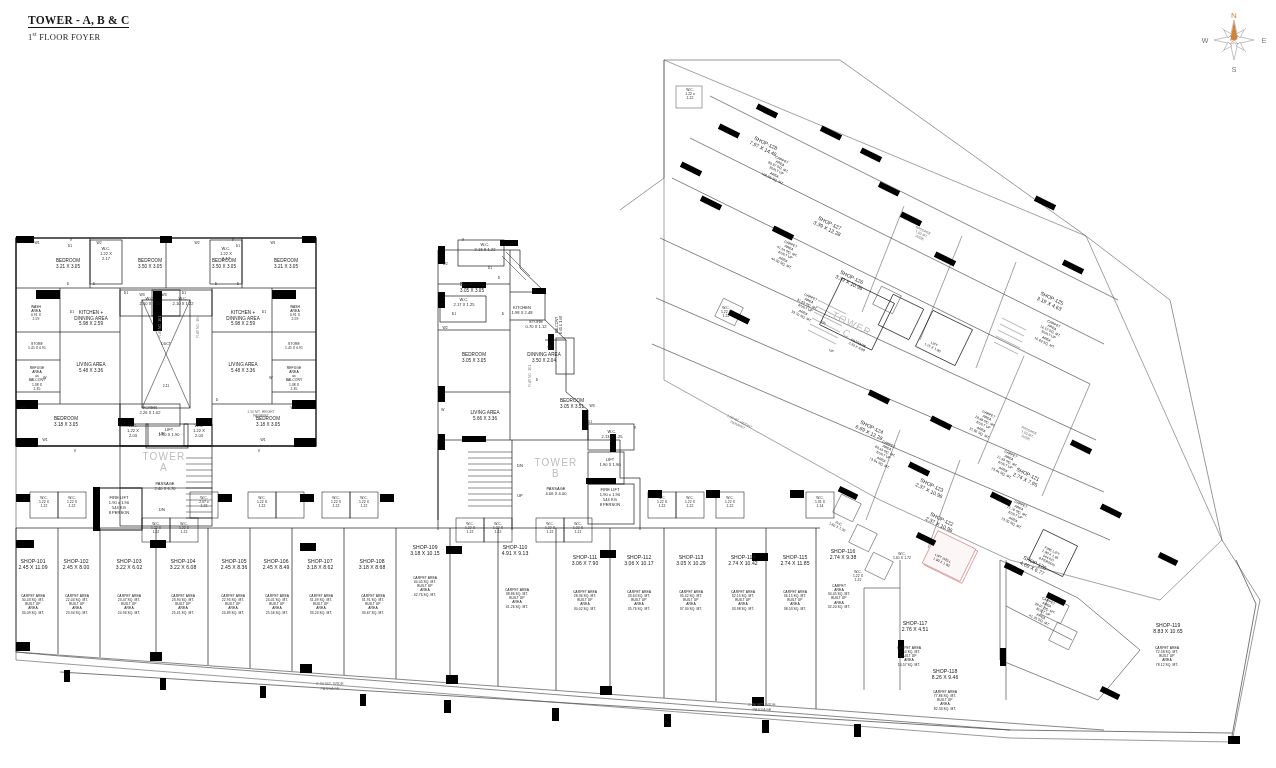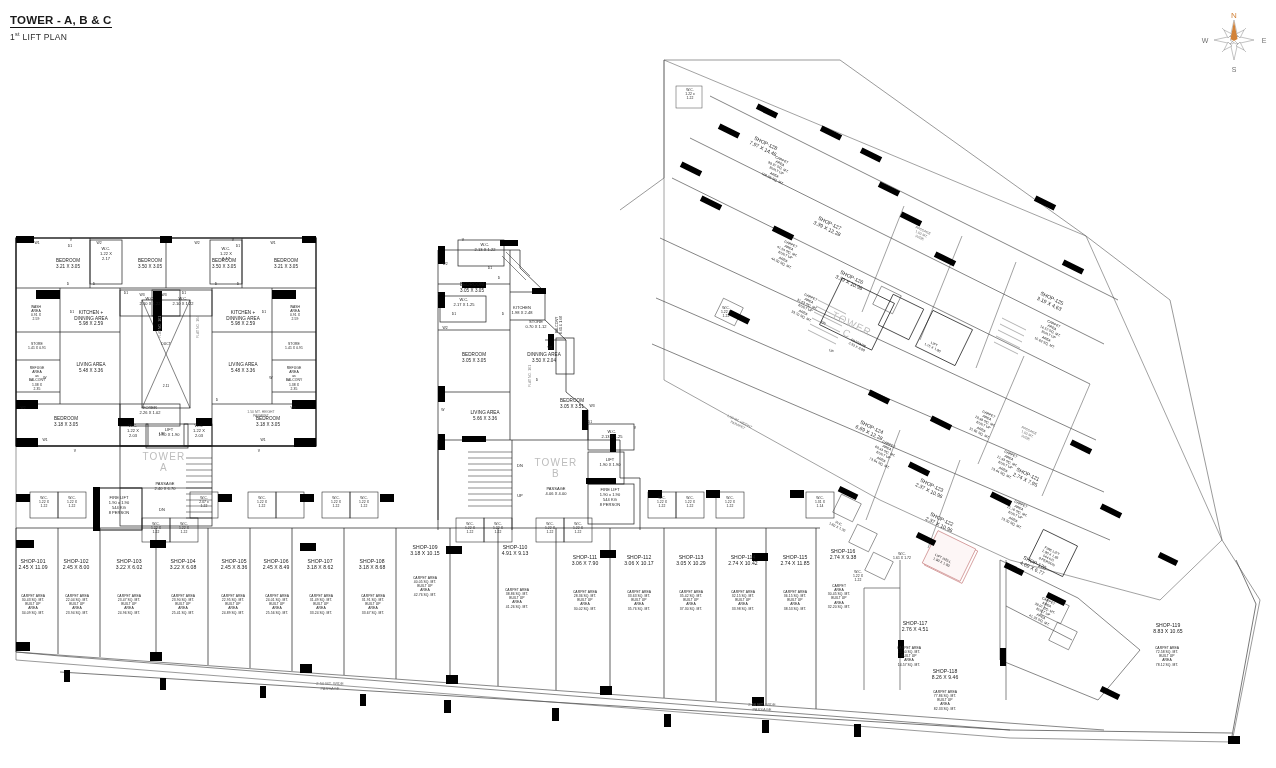--- a/index.html
+++ b/index.html
@@ -1,21 +1,21 @@
 <!DOCTYPE html>
 <html><head>
 <meta charset="utf-8">
 <style>
   html,body{margin:0;padding:0;background:#ffffff;}
   body{width:1276px;height:768px;position:relative;overflow:hidden;
        font-family:"Liberation Sans","DejaVu Sans",sans-serif;color:#111;}
   #stage{position:absolute;inset:0;}
 
   
-  .title-block{position:absolute;left:10px;top:10px;}
+  .title-block{position:absolute;left:28px;top:10px;font-family:Liberation Serif, serif;}
   .title-main{font-size:11.5px;font-weight:bold;letter-spacing:.2px;
               border-bottom:1.6px solid #111;display:inline-block;padding-bottom:1px;color:#1a1a1a;}
   .title-sub{font-size:8.5px;margin-top:3px;letter-spacing:.3px;color:#2a2a2a;}
   .title-sub sup{font-size:5.5px;vertical-align:super;}
 
   
   .compass{position:absolute;left:1198px;top:4px;width:72px;height:72px;}
   .compass text{font-family:"Liberation Sans",sans-serif;}
 
   
@@ -36,21 +36,21 @@
   
   .col{position:absolute;background:#000;}
 </style>
 </head>
 <body>
 
 <div id="stage">
 
   <div class="title-block">
     <div class="title-main">TOWER - A, B &amp; C</div>
-    <div class="title-sub"><span>1</span><sup>st</sup><span> LIFT PLAN</span></div>
+    <div class="title-sub"><span>1</span><sup>st</sup><span> FLOOR FOYER</span></div>
   </div>
 
   <svg class="compass" viewBox="0 0 72 72">
     <g stroke="#9a9a9a" stroke-width=".6" fill="none">
       <path d="M36 16 L40 34 L36 40 L32 34 Z" fill="#ffffff"></path>
       <path d="M36 56 L40 38 L36 32 L32 38 Z" fill="#ffffff"></path>
       <path d="M16 36 L34 40 L40 36 L34 32 Z" fill="#ffffff"></path>
       <path d="M56 36 L38 40 L32 36 L38 32 Z" fill="#ffffff"></path>
       <path d="M24 24 L35 35 M48 24 L37 35 M24 48 L35 37 M48 48 L37 37"></path>
       <path d="M26 26 L34 30 L30 34 Z" fill="#fff"></path>

